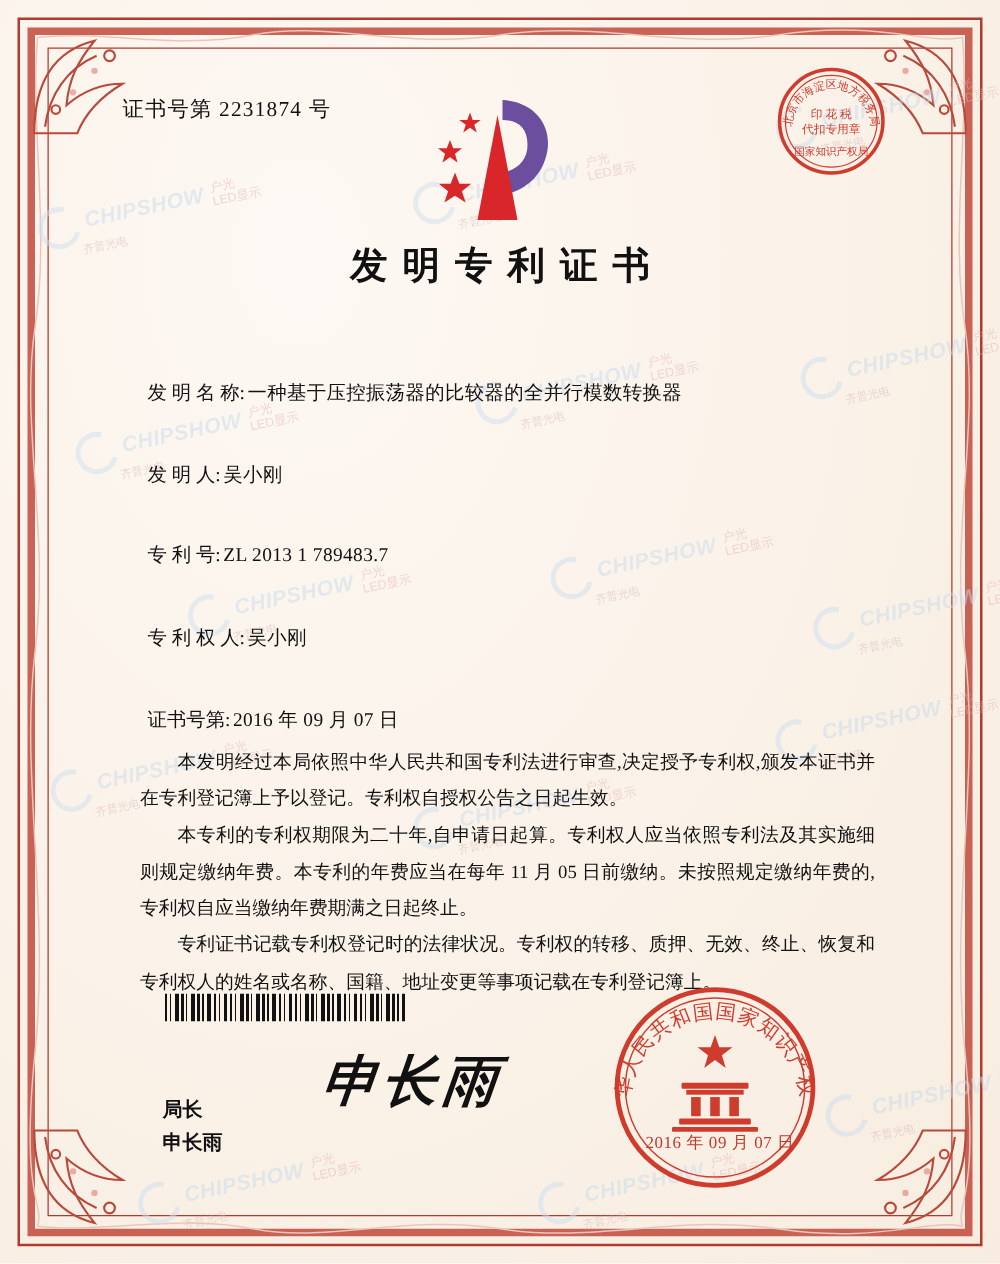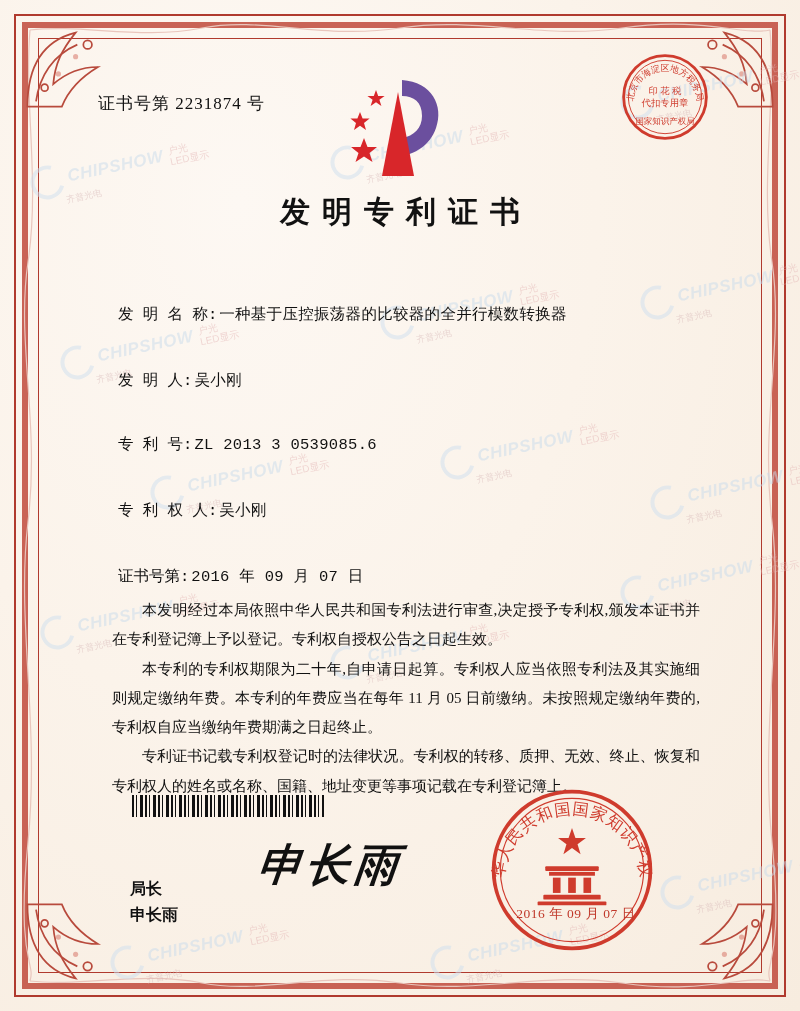--- a/index.html
+++ b/index.html
@@ -117,21 +117,21 @@
   
   .content {
     position: absolute;
     left: 0; top: 0; right: 0; bottom: 0;
     z-index: 5;
   }
 
   .cert-number {
     position: absolute;
     left: 98px;
-    top: 92px;
+    top: 76px;
     font-size: 17px;
     letter-spacing: 1px;
     color: #111;
   }
 
   
   .logo {
     position: absolute;
     left: 340px;
     top: 72px;
@@ -161,21 +161,20 @@
     text-indent: 12px;
     color: #111;
     font-family: "DejaVu Serif", "Liberation Serif", serif;
   }
 
   .fields {
     position: absolute;
     left: 118px;
     right: 100px;
     top: 288px;
-    font-family: Liberation Mono, monospace;
   }
   .field-row {
     display: flex;
     align-items: baseline;
     margin-bottom: 29px;
     font-size: 15.5px;
     color: #111;
   }
   .field-label {
     white-space: nowrap;
@@ -407,21 +406,21 @@
         <div class="field-row">
           <span class="field-label">发 明 名 称:</span>
           <span class="field-value">一种基于压控振荡器的比较器的全并行模数转换器</span>
         </div>
         <div class="field-row">
           <span class="field-label">发 明 人:</span>
           <span class="field-value">吴小刚</span>
         </div>
         <div class="field-row">
           <span class="field-label">专 利 号:</span>
-          <span class="field-value">ZL 2013 3 0539085.6</span>
+          <span class="field-value">ZL 2013 1 789483.7</span>
         </div>
         <div class="field-row">
           <span class="field-label">专 利 权 人:</span>
           <span class="field-value">吴小刚</span>
         </div>
         <div class="field-row">
           <span class="field-label">证书号第:</span>
           <span class="field-value">2016 年 09 月 07 日</span>
         </div>
       </div>

